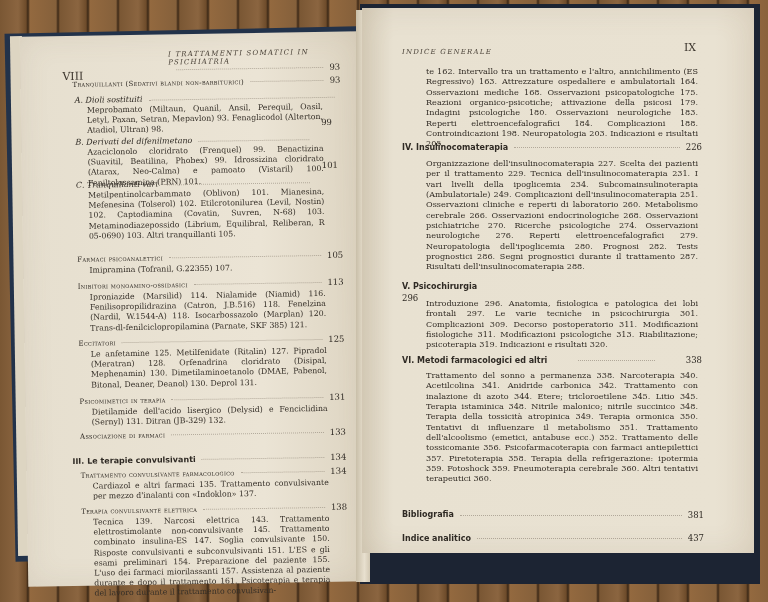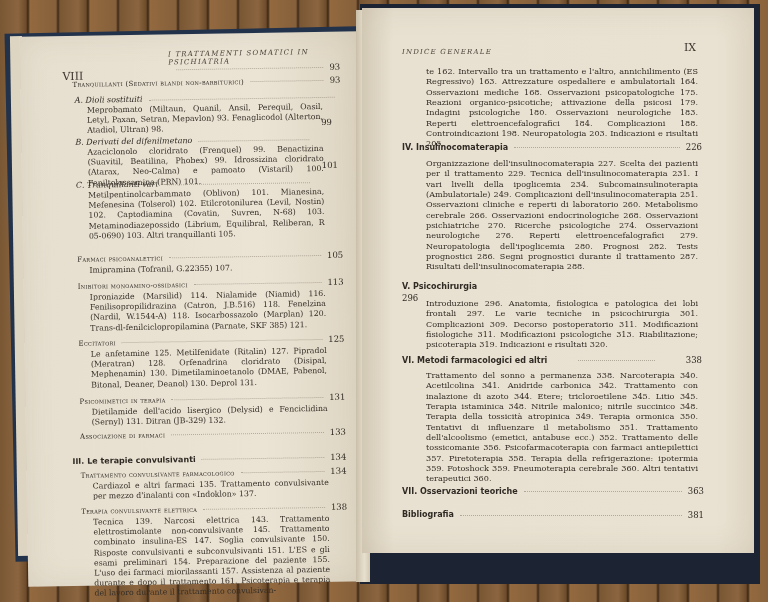--- a/index.html
+++ b/index.html
@@ -192,23 +192,23 @@
   </div>
   <div class="body-text" style="left:64px; top:290px; width:272px;">Introduzione 296. Anatomia, fisiologica e patologica dei lobi frontali 297. Le varie tecniche in psicochirurgia 301. Complicazioni 309. Decorso postoperatorio 311. Modificazioni fisiologiche 311. Modificazioni psicologiche 313. Riabilitazione; psicoterapia 319. Indicazioni e risultati 320.</div>
 
   <div class="entry" style="left:40px; top:347px; width:300px;gap:25px;">
     <span class="label chapter">VI. Metodi farmacologici ed altri</span>
       <span class="dots"></span>
       <span class="pg">338</span>
   </div>
   <div class="body-text" style="left:64px; top:362px; width:272px;">Trattamento del sonno a permanenza 338. Narcoterapia 340. Acetilcolina 341. Anidride carbonica 342. Trattamento con inalazione di azoto 344. Etere; tricloroetilene 345. Litio 345. Terapia istaminica 348. Nitrile malonico; nitrile succinico 348. Terapia della tossicità atropinica 349. Terapia ormonica 350. Tentativi di influenzare il metabolismo 351. Trattamento dell'alcoolismo (emetici, antabuse ecc.) 352. Trattamento delle tossicomanie 356. Psicofarmacoterapia con farmaci antiepilettici 357. Piretoterapia 358. Terapia della refrigerazione: ipotermia 359. Fotoshock 359. Pneumoterapia cerebrale 360. Altri tentativi terapeutici 360.</div>
 
-  <div class="entry" style="left:40px; top:478px; width:302px;">
-    <span class="label chapter">VII. Osservazioni teoriche</span>
-      <span class="dots"></span>
-      <span class="pg">363</span>
-  </div>
   <div class="entry" style="left:40px; top:502px; width:302px;align-items:flex-end;">
     <span class="label chapter">Bibliografia</span>
       <span class="dots"></span>
       <span class="pg">381</span>
   </div>
+  <div class="entry" style="left:40px; top:525px; width:302px;">
+    <span class="label chapter">Indice analitico</span>
+      <span class="dots"></span>
+      <span class="pg">437</span>
+  </div>
 </div>
 
 </body></html>

